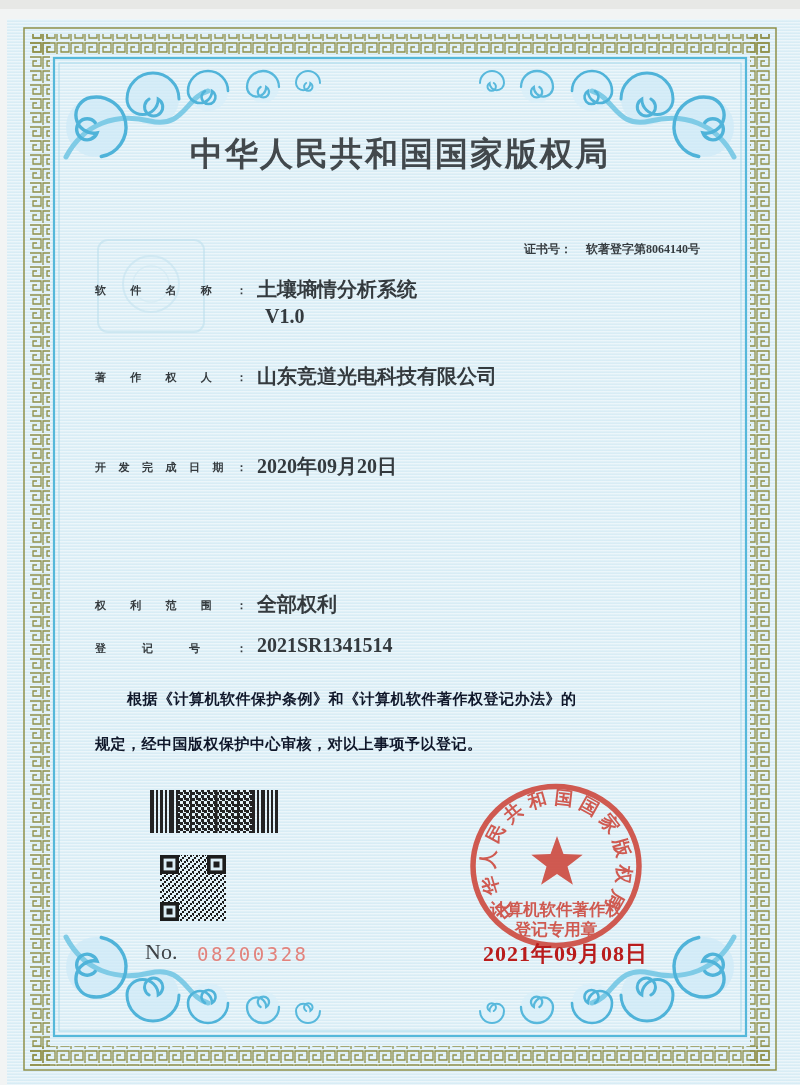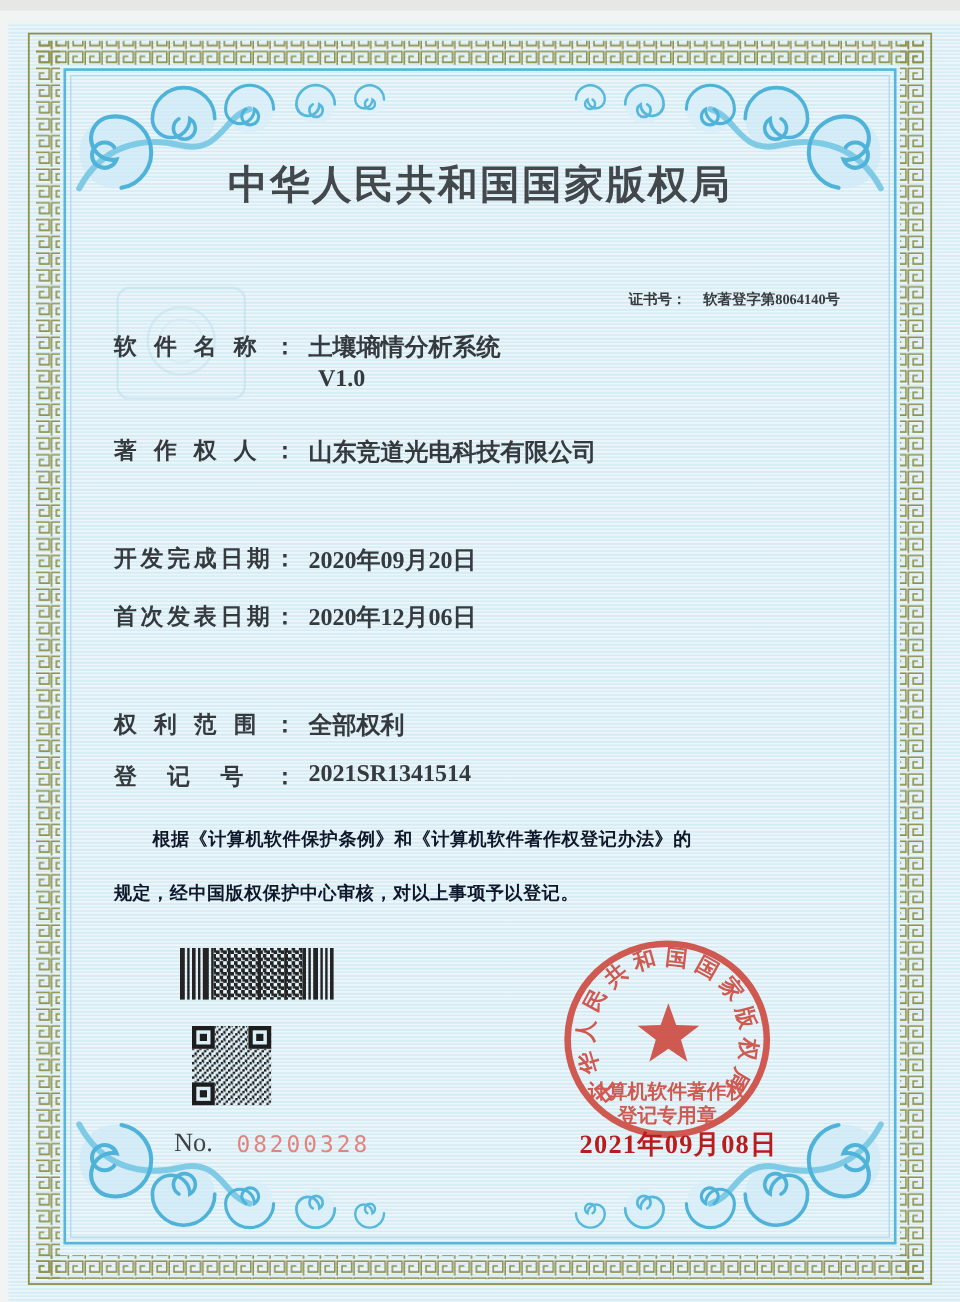--- a/index.html
+++ b/index.html
@@ -11,21 +11,21 @@
          background-image:repeating-linear-gradient(180deg,
             rgba(255,255,255,.45) 0px, rgba(255,255,255,.45) 1px,
             rgba(197,229,241,.35) 2px, rgba(255,255,255,0) 3px);}
   .overlay{position:absolute;left:0;top:0;pointer-events:none;}
   .txt{position:absolute;color:#3a4044;}
   .authority{left:0;right:0;top:132px;text-align:center;font-size:33px;font-weight:bold;letter-spacing:2px;color:#42484c;}
   .main-title{left:0;right:0;top:184px;text-align:center;font-size:40px;font-weight:bold;letter-spacing:3px;color:#394045;}
   .certline{top:241px;right:100px;font-size:12px;font-weight:bold;color:#363c40;}
   .certline .gap{display:inline-block;width:14px;}
   .field{position:absolute;left:95px;font-size:20px;font-weight:bold;color:#343a3e;}
-  .f-label{display:inline-block;width:152px;text-align:justify;text-align-last:justify;font-size:19px;vertical-align:baseline;}
+  .f-label{display:inline-block;width:152px;text-align:justify;text-align-last:justify;font-size:11px;vertical-align:baseline;}
   .f-value{position:absolute;left:162px;top:0;white-space:nowrap;font-size:20px;}
   .f-value2{position:absolute;left:170px;top:29px;font-size:20px;}
   .statement{font-size:15px;font-weight:600;letter-spacing:.5px;color:#0f172a;white-space:nowrap;font-family:Liberation Serif, serif;}
   .serial-prefix{left:145px;top:939px;font-size:22px;color:#3f4347;}
   .serial-number{left:197px;top:943px;font-size:19px;letter-spacing:2.5px;color:#e2837d;
                  font-family:"DejaVu Sans Mono",monospace;}
   .issue-date{left:483px;top:939px;font-size:22px;font-weight:bold;color:#b91c1c;letter-spacing:1px;}
 </style>
 </head>
 <body>
@@ -152,24 +152,20 @@
     <span class="f-value2">V1.0</span>
   </div>
   <div class="field" style="top:363px;">
     <span class="f-label">著作权人：</span>
     <span class="f-value">山东竞道光电科技有限公司</span>
   </div>
   <div class="field" style="top:453px;">
     <span class="f-label">开发完成日期：</span>
     <span class="f-value">2020年09月20日</span>
   </div>
-  <div class="field" style="top:501px;">
-    <span class="f-label">首次发表日期：</span>
-    <span class="f-value">2020年12月06日</span>
-  </div>
   <div class="field" style="top:591px;">
     <span class="f-label">权利范围：</span>
     <span class="f-value">全部权利</span>
   </div>
   <div class="field" style="top:634px;">
     <span class="f-label">登记号：</span>
     <span class="f-value">2021SR1341514</span>
   </div>
 
   <div class="txt statement" style="left:127px;top:690px;">根据《计算机软件保护条例》和《计算机软件著作权登记办法》的</div>

